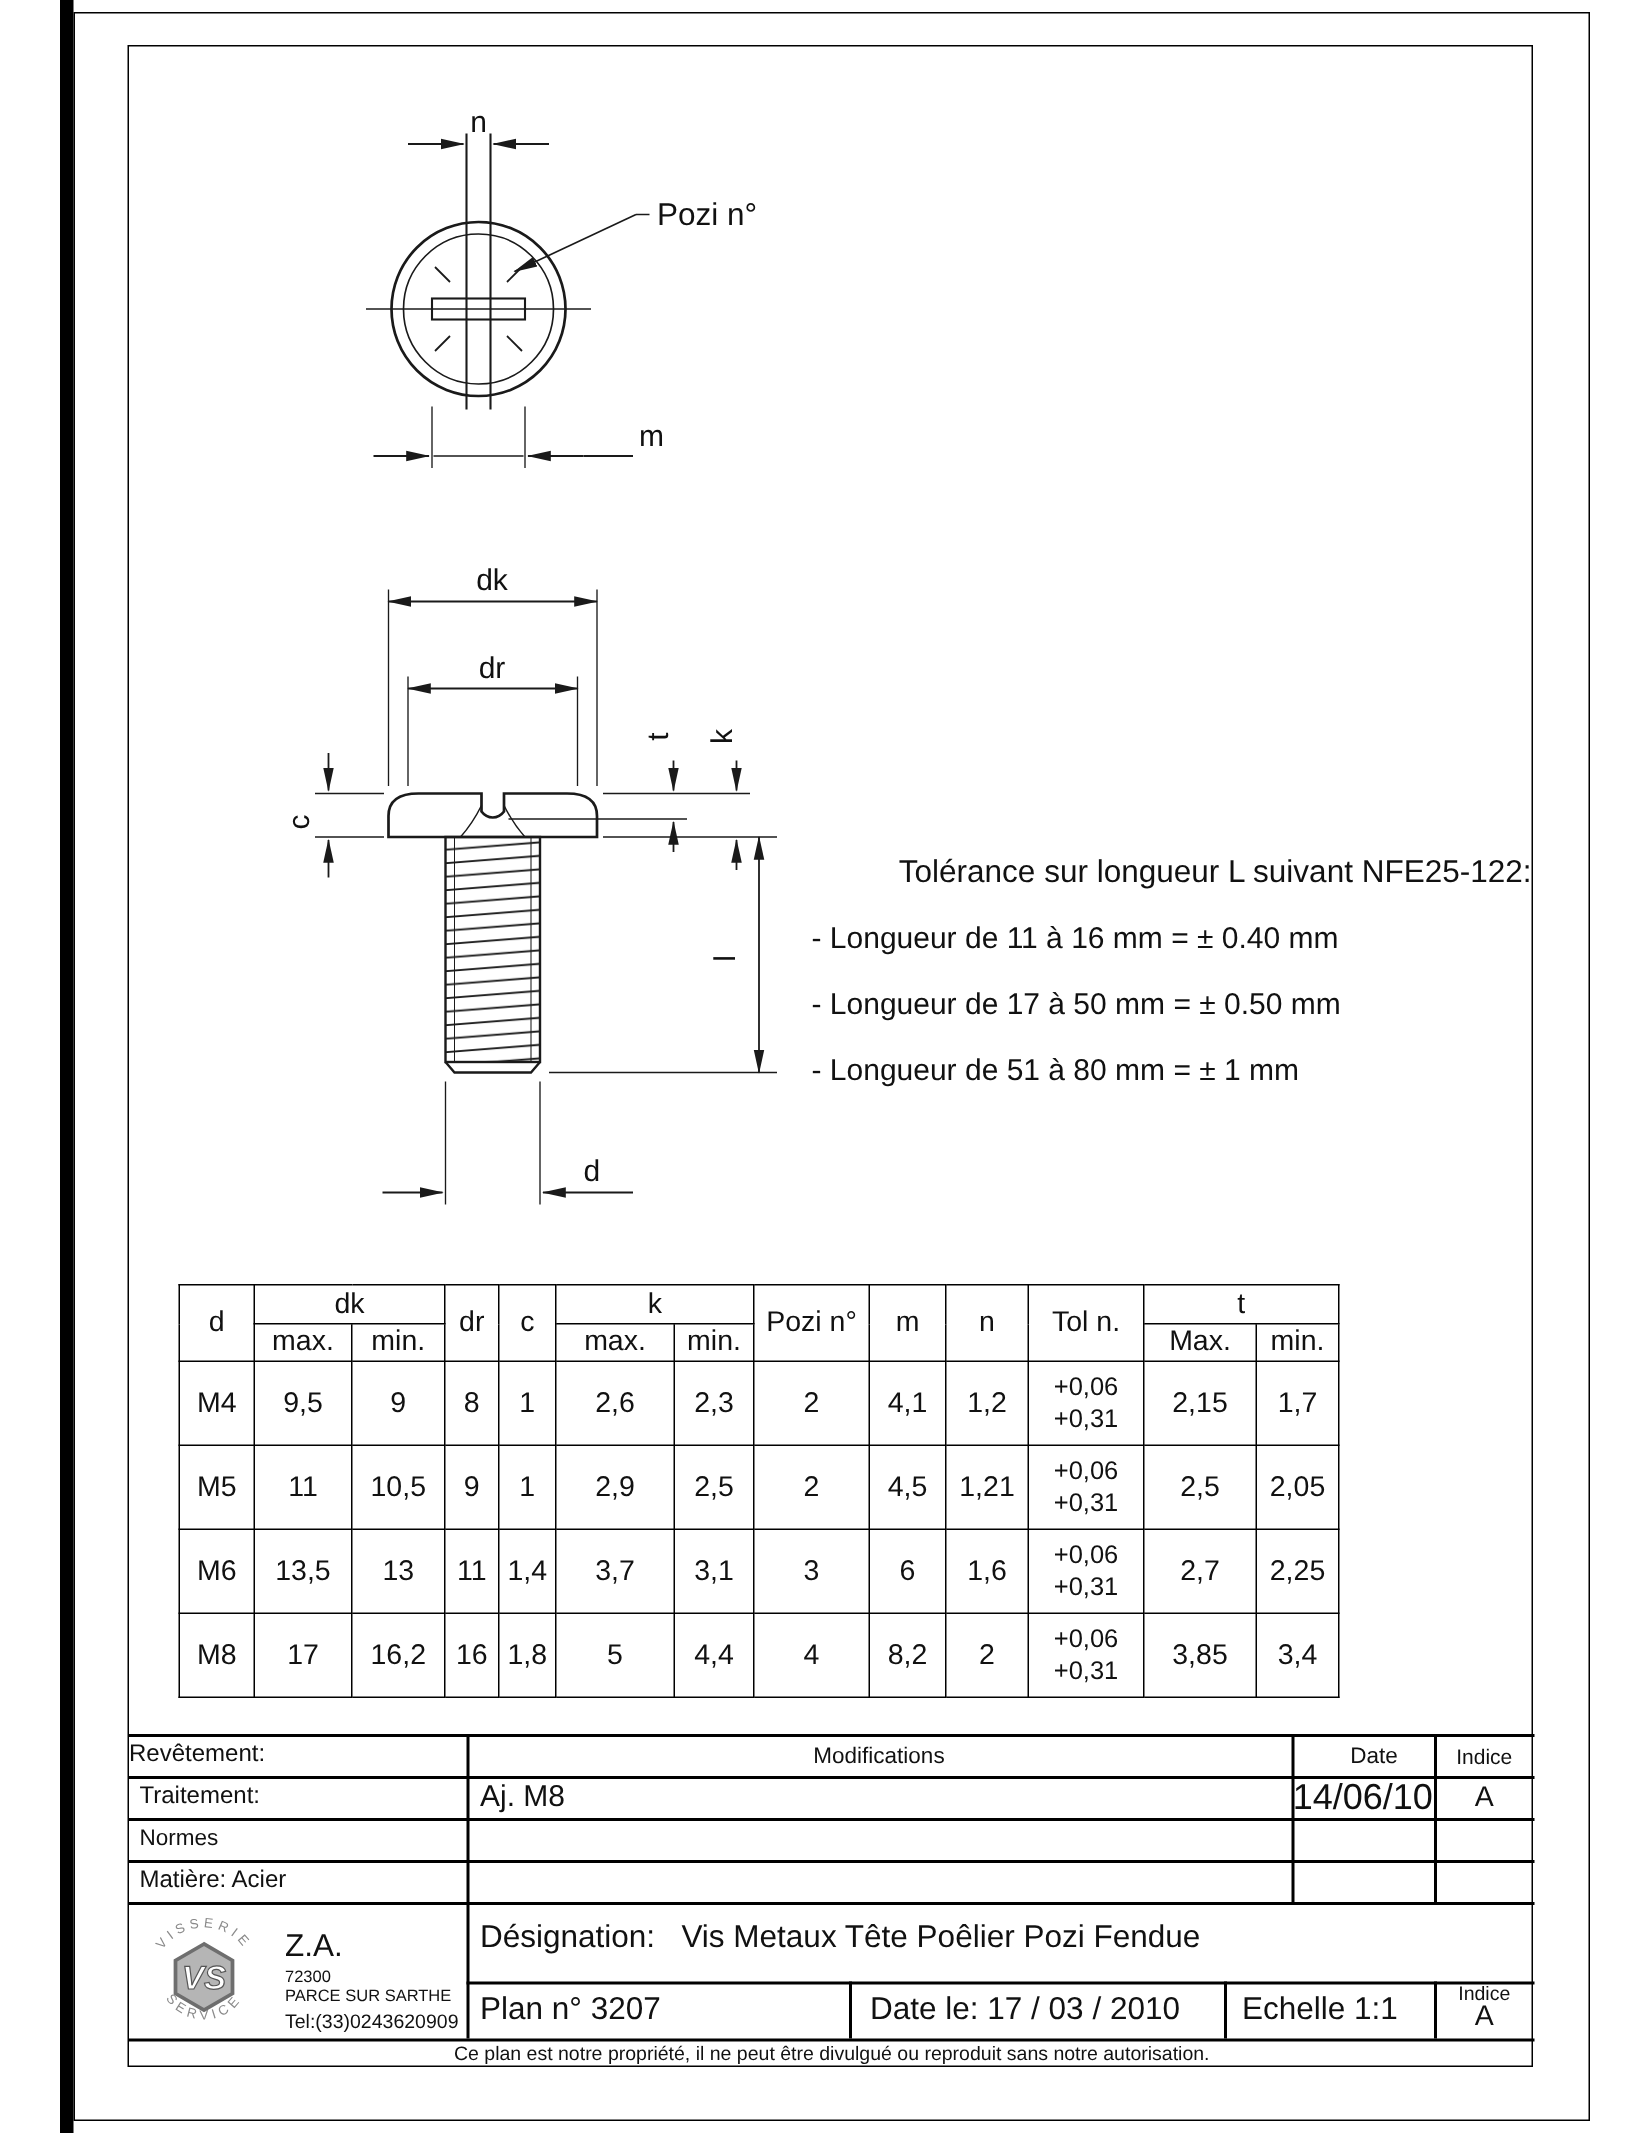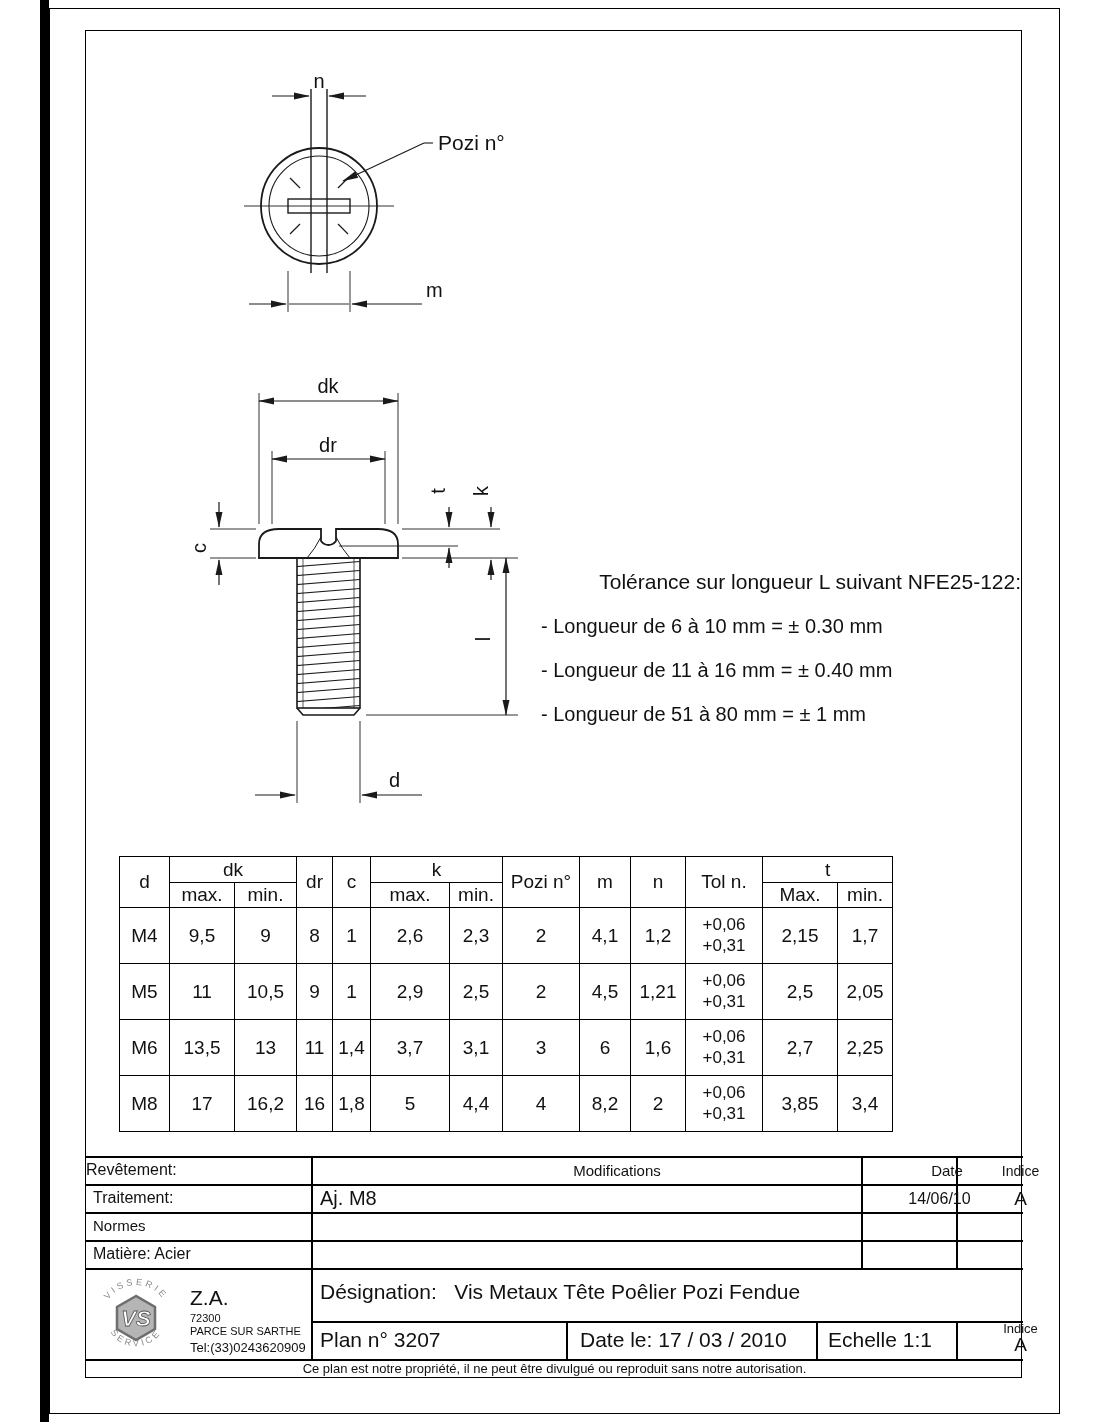--- a/index.html
+++ b/index.html
@@ -23,21 +23,21 @@
              font-weight:normal;padding:0;overflow:hidden;}
   table.spec thead tr.gr{height:26px;}
   table.spec thead tr.sub{height:25px;}
   table.spec tbody tr{height:56px;}
   td.tol{font-size:17px;line-height:1.2;}
   
   .tb{position:absolute;left:0;top:1125px;width:937px;height:223px;}
   .hline{position:absolute;height:1.5px;background:#000;}
   .vline{position:absolute;width:1.5px;background:#000;}
   .tcell{position:absolute;font-size:16px;line-height:24px;white-space:nowrap;}
-  .ctr{text-align:center;padding-left:31px;}
+  .ctr{text-align:center;}
   .footer-note{position:absolute;left:0;top:205px;width:937px;text-align:center;font-size:13px;}
 </style>
 </head>
 <body>
 
 <div class="page">
   <div class="binding-bar"></div>
   <div class="outer-border"></div>
 
   <div class="frame">
@@ -124,22 +124,22 @@
         <text class="dim" x="120" y="517" text-anchor="middle" transform="rotate(-90 120 517)">c</text>
         <text class="dim" x="359" y="460" text-anchor="middle" transform="rotate(-90 359 460)">t</text>
         <text class="dim" x="402" y="460" text-anchor="middle" transform="rotate(-90 402 460)">k</text>
         <text class="dim" x="404" y="608" text-anchor="middle" transform="rotate(-90 404 608)">l</text>
         <text class="dim" x="303" y="756">d</text>
       </g>
     </svg>
 
     <div class="tolerance">
       <div class="tol-title">Tolérance sur longueur L suivant NFE25-122:</div>
-      <div class="tol-line">- Longueur de 6 à 10 mm = ± 0.30 mm</div>
       <div class="tol-line">- Longueur de 11 à 16 mm = ± 0.40 mm</div>
+      <div class="tol-line">- Longueur de 17 à 50 mm = ± 0.50 mm</div>
       <div class="tol-line">- Longueur de 51 à 80 mm = ± 1 mm</div>
     </div>
 
     <table class="spec">
       <colgroup>
         <col style="width:50px">
           <col style="width:65px">
           <col style="width:62px">
           <col style="width:36px">
         <col style="width:38px">
@@ -269,21 +269,21 @@
       <div class="tcell" style="left:0;top:2px">Revêtement:</div>
       <div class="tcell" style="left:7px;top:30px">Traitement:</div>
       <div class="tcell" style="left:7px;top:58px;font-size:15px">Normes</div>
       <div class="tcell" style="left:7px;top:86px">Matière: Acier</div>
 
       <div class="tcell ctr" style="left:225px;top:3px;width:550px;font-size:15px">Modifications</div>
       <div class="tcell ctr" style="left:775px;top:3px;width:110px;font-size:15px">Date</div>
       <div class="tcell ctr" style="left:870px;top:3px;width:67px;font-size:14px">Indice</div>
 
       <div class="tcell" style="left:234px;top:30px;font-size:20px">Aj. M8</div>
-      <div class="tcell ctr" style="left:775px;top:31px;width:95px;font-size:16px">14/06/10</div>
+      <div class="tcell ctr" style="left:775px;top:31px;width:95px;font-size:24px">14/06/10</div>
       <div class="tcell ctr" style="left:870px;top:31px;width:67px;font-size:19px">A</div>
 
       <div class="tcell" style="left:234px;top:124px;font-size:21px">
         <span>Désignation:</span>&nbsp;&nbsp;
         <span>Vis Metaux Tête Poêlier Pozi Fendue</span>
       </div>
 
       <div class="tcell" style="left:234px;top:172px;font-size:21px">Plan n° 3207</div>
       <div class="tcell" style="left:494px;top:172px;font-size:21px">Date le: 17 / 03 / 2010</div>
       <div class="tcell" style="left:742px;top:172px;font-size:21px">Echelle 1:1</div>

